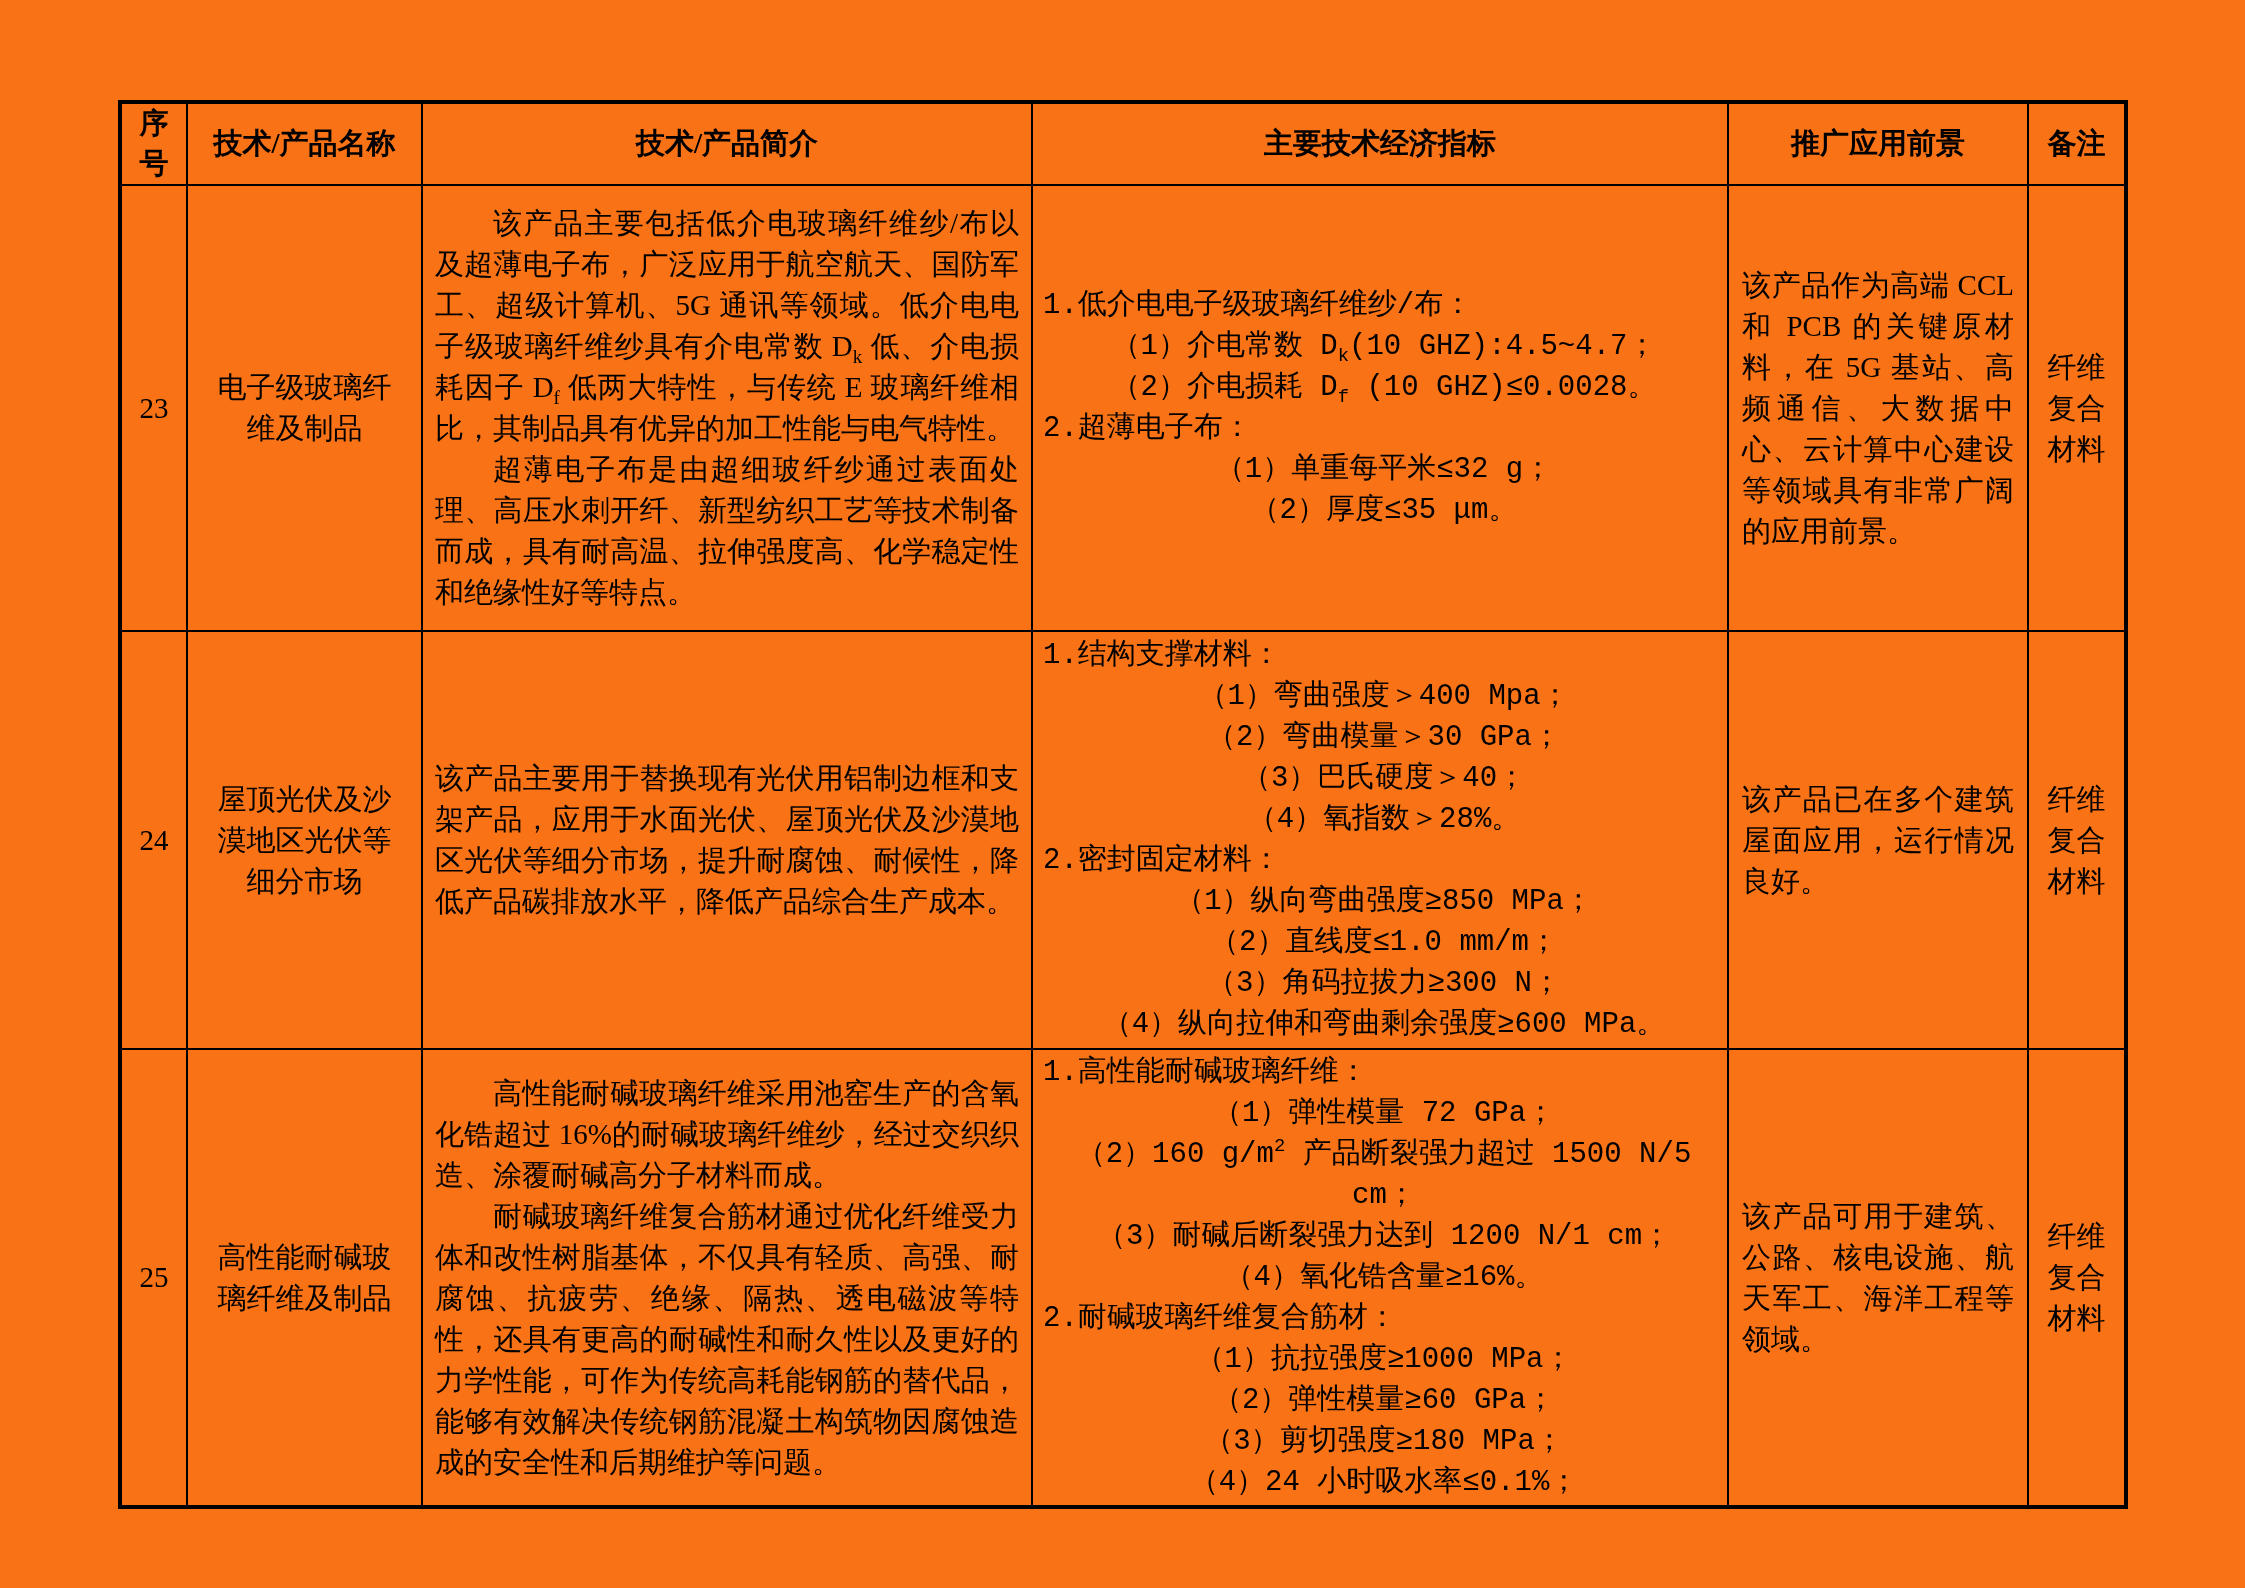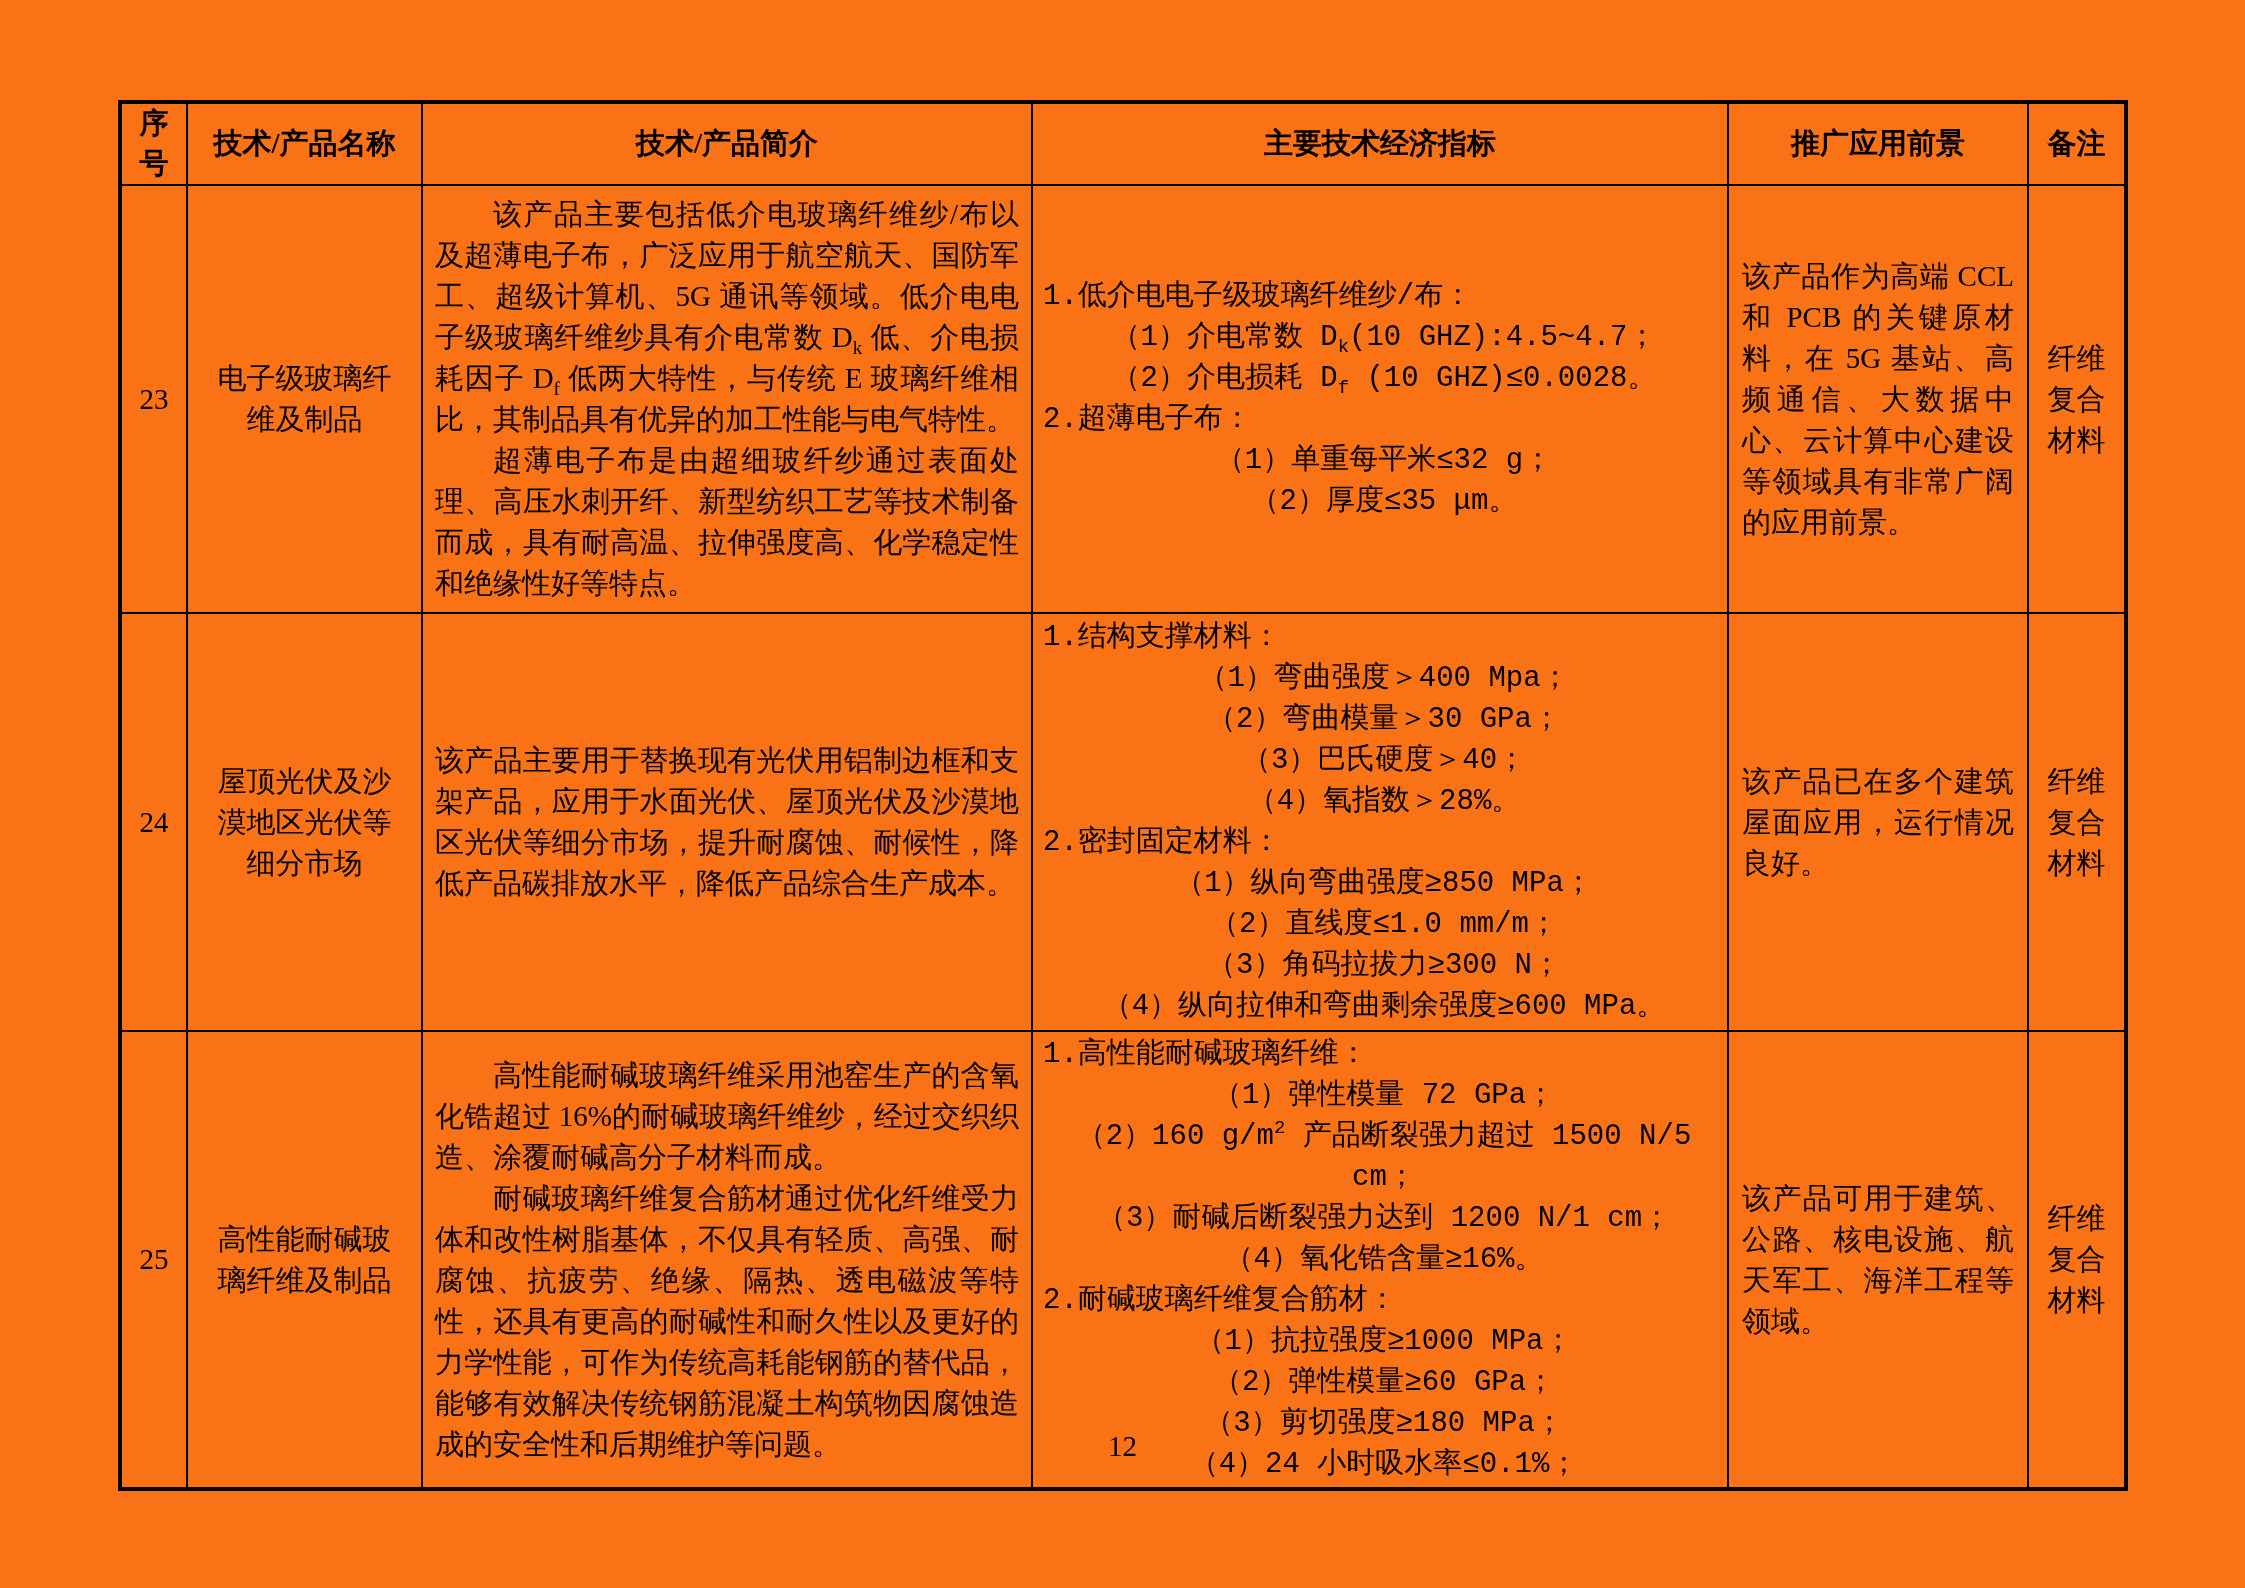--- a/index.html
+++ b/index.html
@@ -15,21 +15,21 @@
   }
   th,td{border:2px solid #000;vertical-align:middle;}
   th{
     font-size:29px;font-weight:bold;text-align:center;
     height:64px;padding:0 4px;
   }
   td{font-size:29px;line-height:41px;padding:2px 10px;}
   tr.r0{height:407px;} tr.r1{height:418px;} tr.r2{height:427px;}
   td.c-no{text-align:center;padding:0;}
   td.c-name{text-align:center;padding:2px 28px;}
-  td.c-intro{text-align:justify;padding:8px 12px;}
+  td.c-intro{text-align:justify;padding:17px 12px;}
   td.c-intro p{margin:0;}
   td.c-intro p.indent{text-indent:2em;}
   td.c-ind{padding:2px 8px 2px 10px;text-align:left;}
   .ind-line{white-space:normal;font-family:Liberation Mono, monospace;}
   .ind-line.sub{padding-left:6px;text-align:center;}
   td.c-pros{text-align:justify;padding:2px 13px;}
   td.c-remark{text-align:center;padding:2px 5px;}
   sub,sup{font-size:0.65em;line-height:0;}
   .page-number{
     position:absolute;top:1430px;left:0;width:100%;
@@ -116,14 +116,13 @@
           <div class="ind-line sub">（1）抗拉强度≥1000 MPa；</div>
           <div class="ind-line sub">（2）弹性模量≥60 GPa；</div>
           <div class="ind-line sub">（3）剪切强度≥180 MPa；</div>
           <div class="ind-line sub">（4）24 小时吸水率≤0.1%；</div>
         </td>
         <td class="c-pros">该产品可用于建筑、公路、核电设施、航天军工、海洋工程等领域。</td>
         <td class="c-remark">纤维复合材料</td>
       </tr>
     </tbody>
   </table>
-  <div class="page-number">12</div>
 </div>
 
 </body></html>

